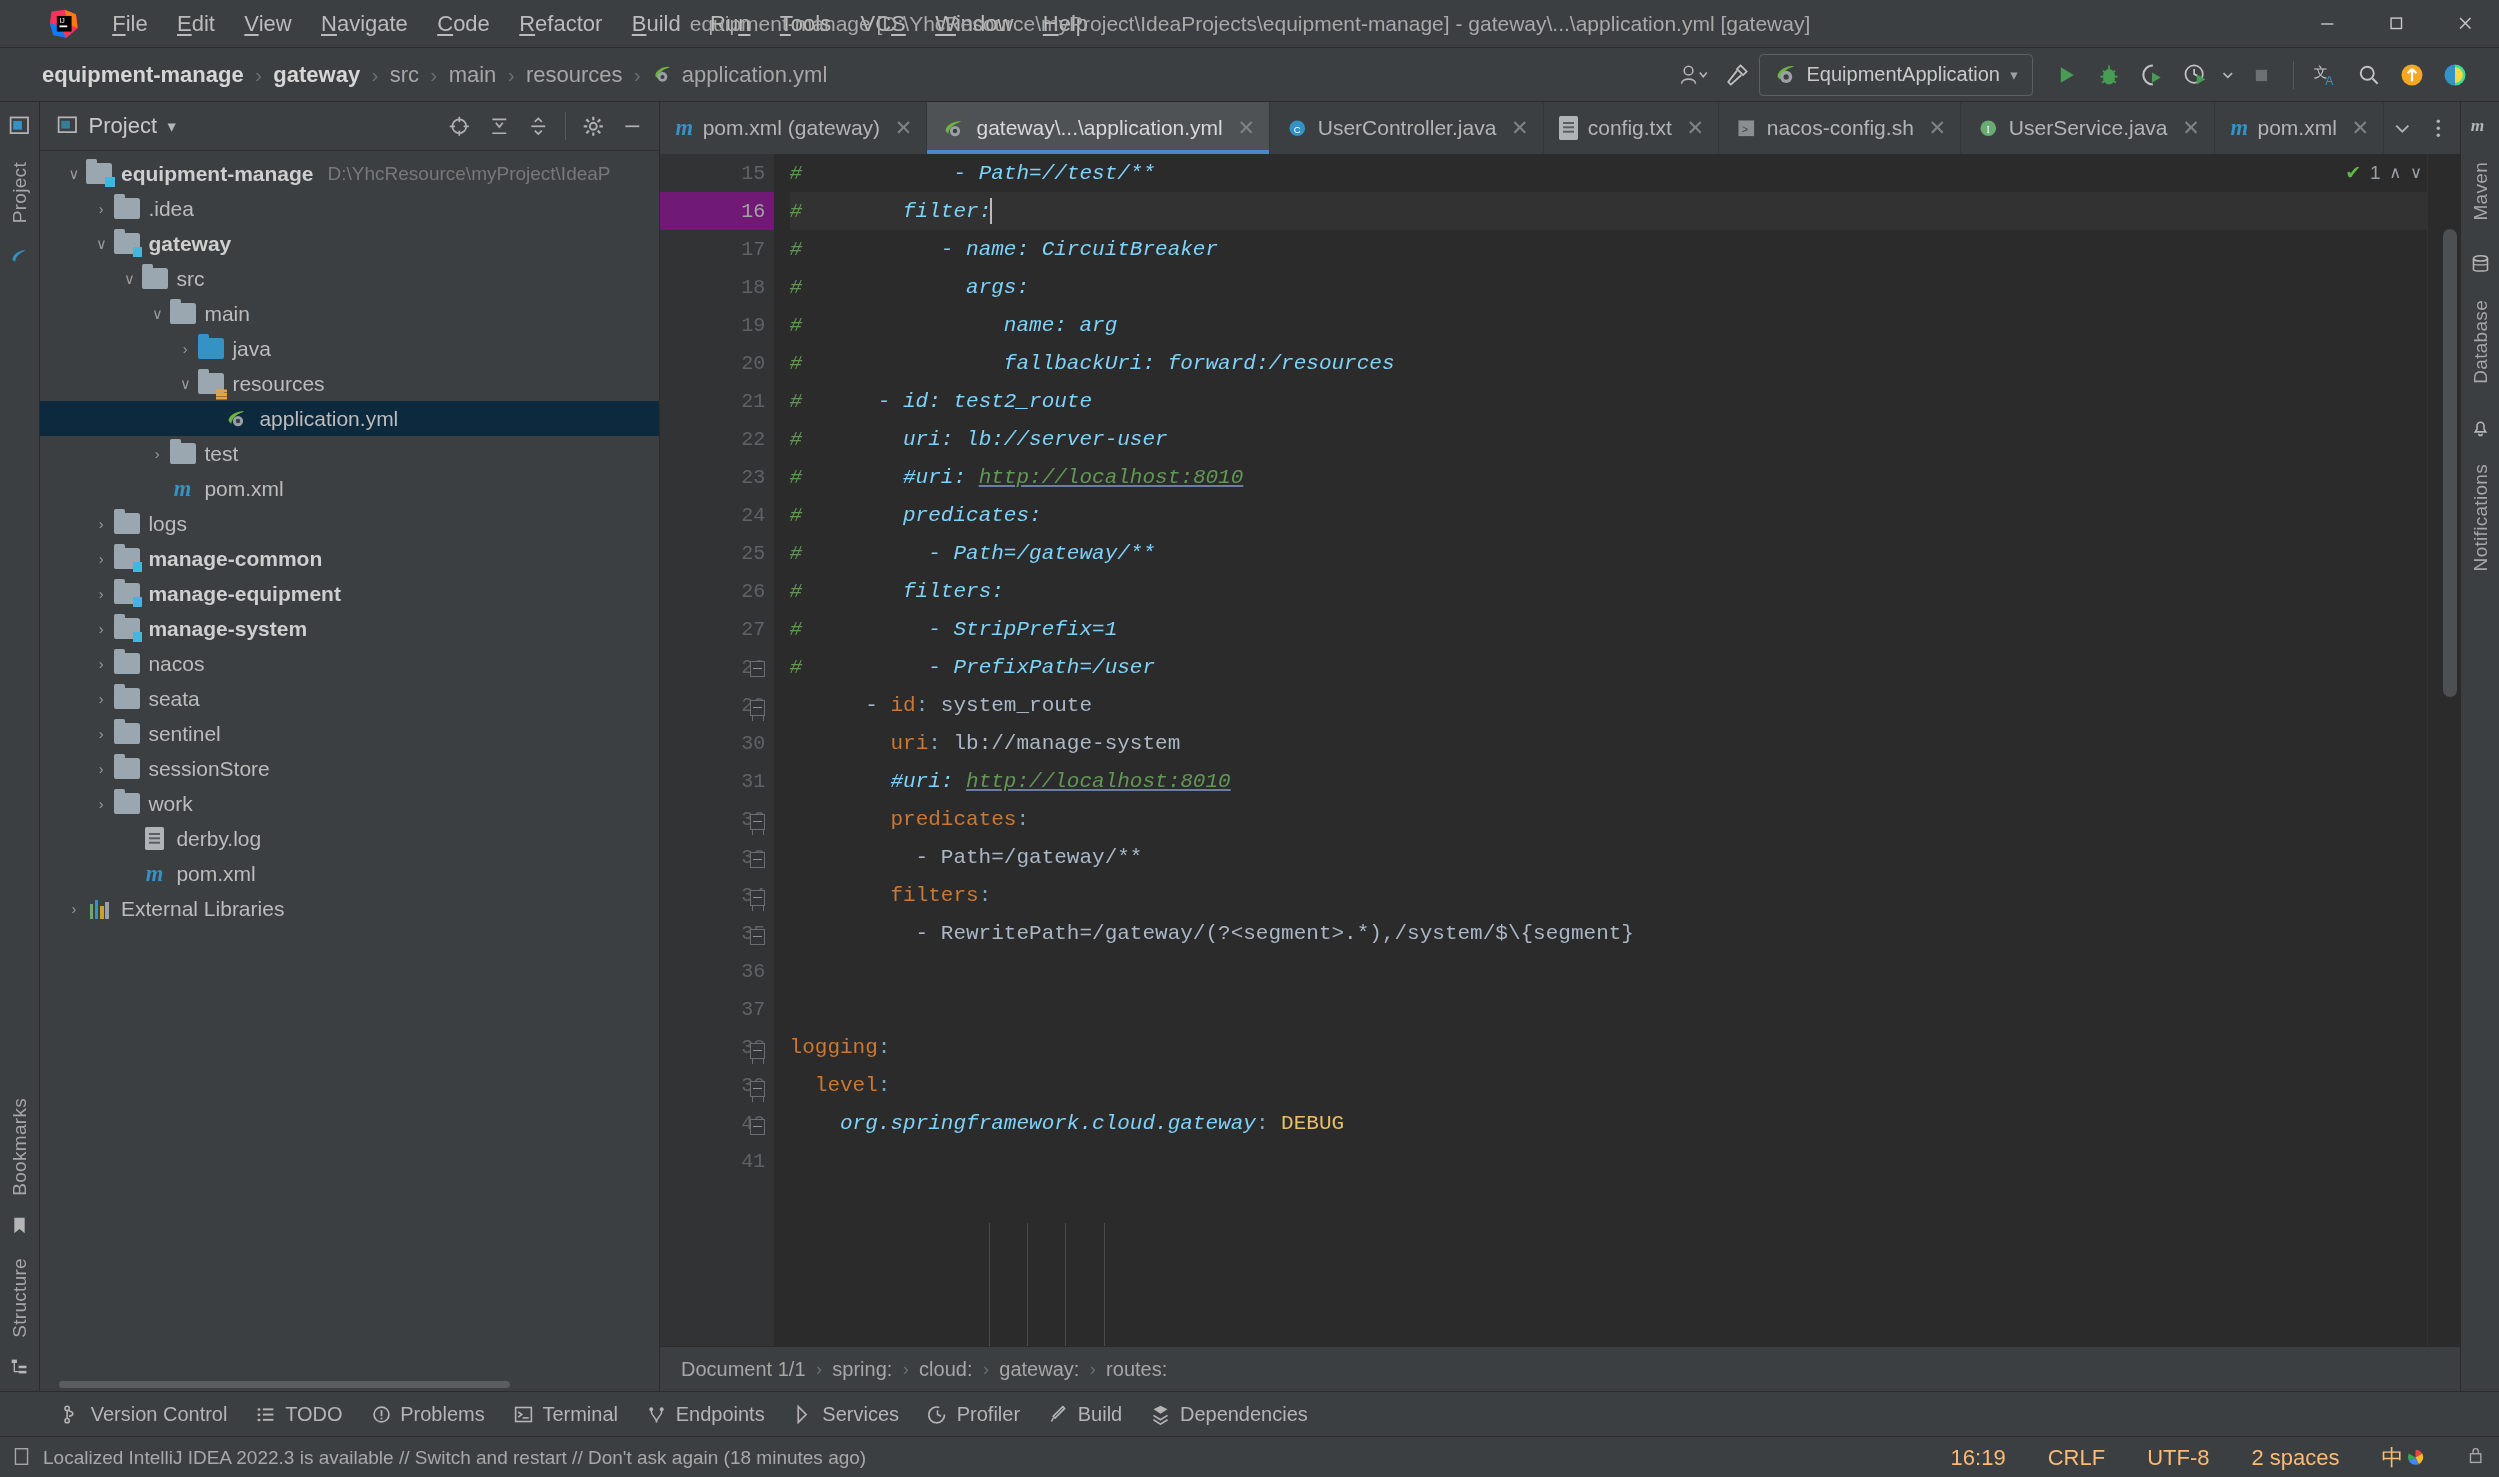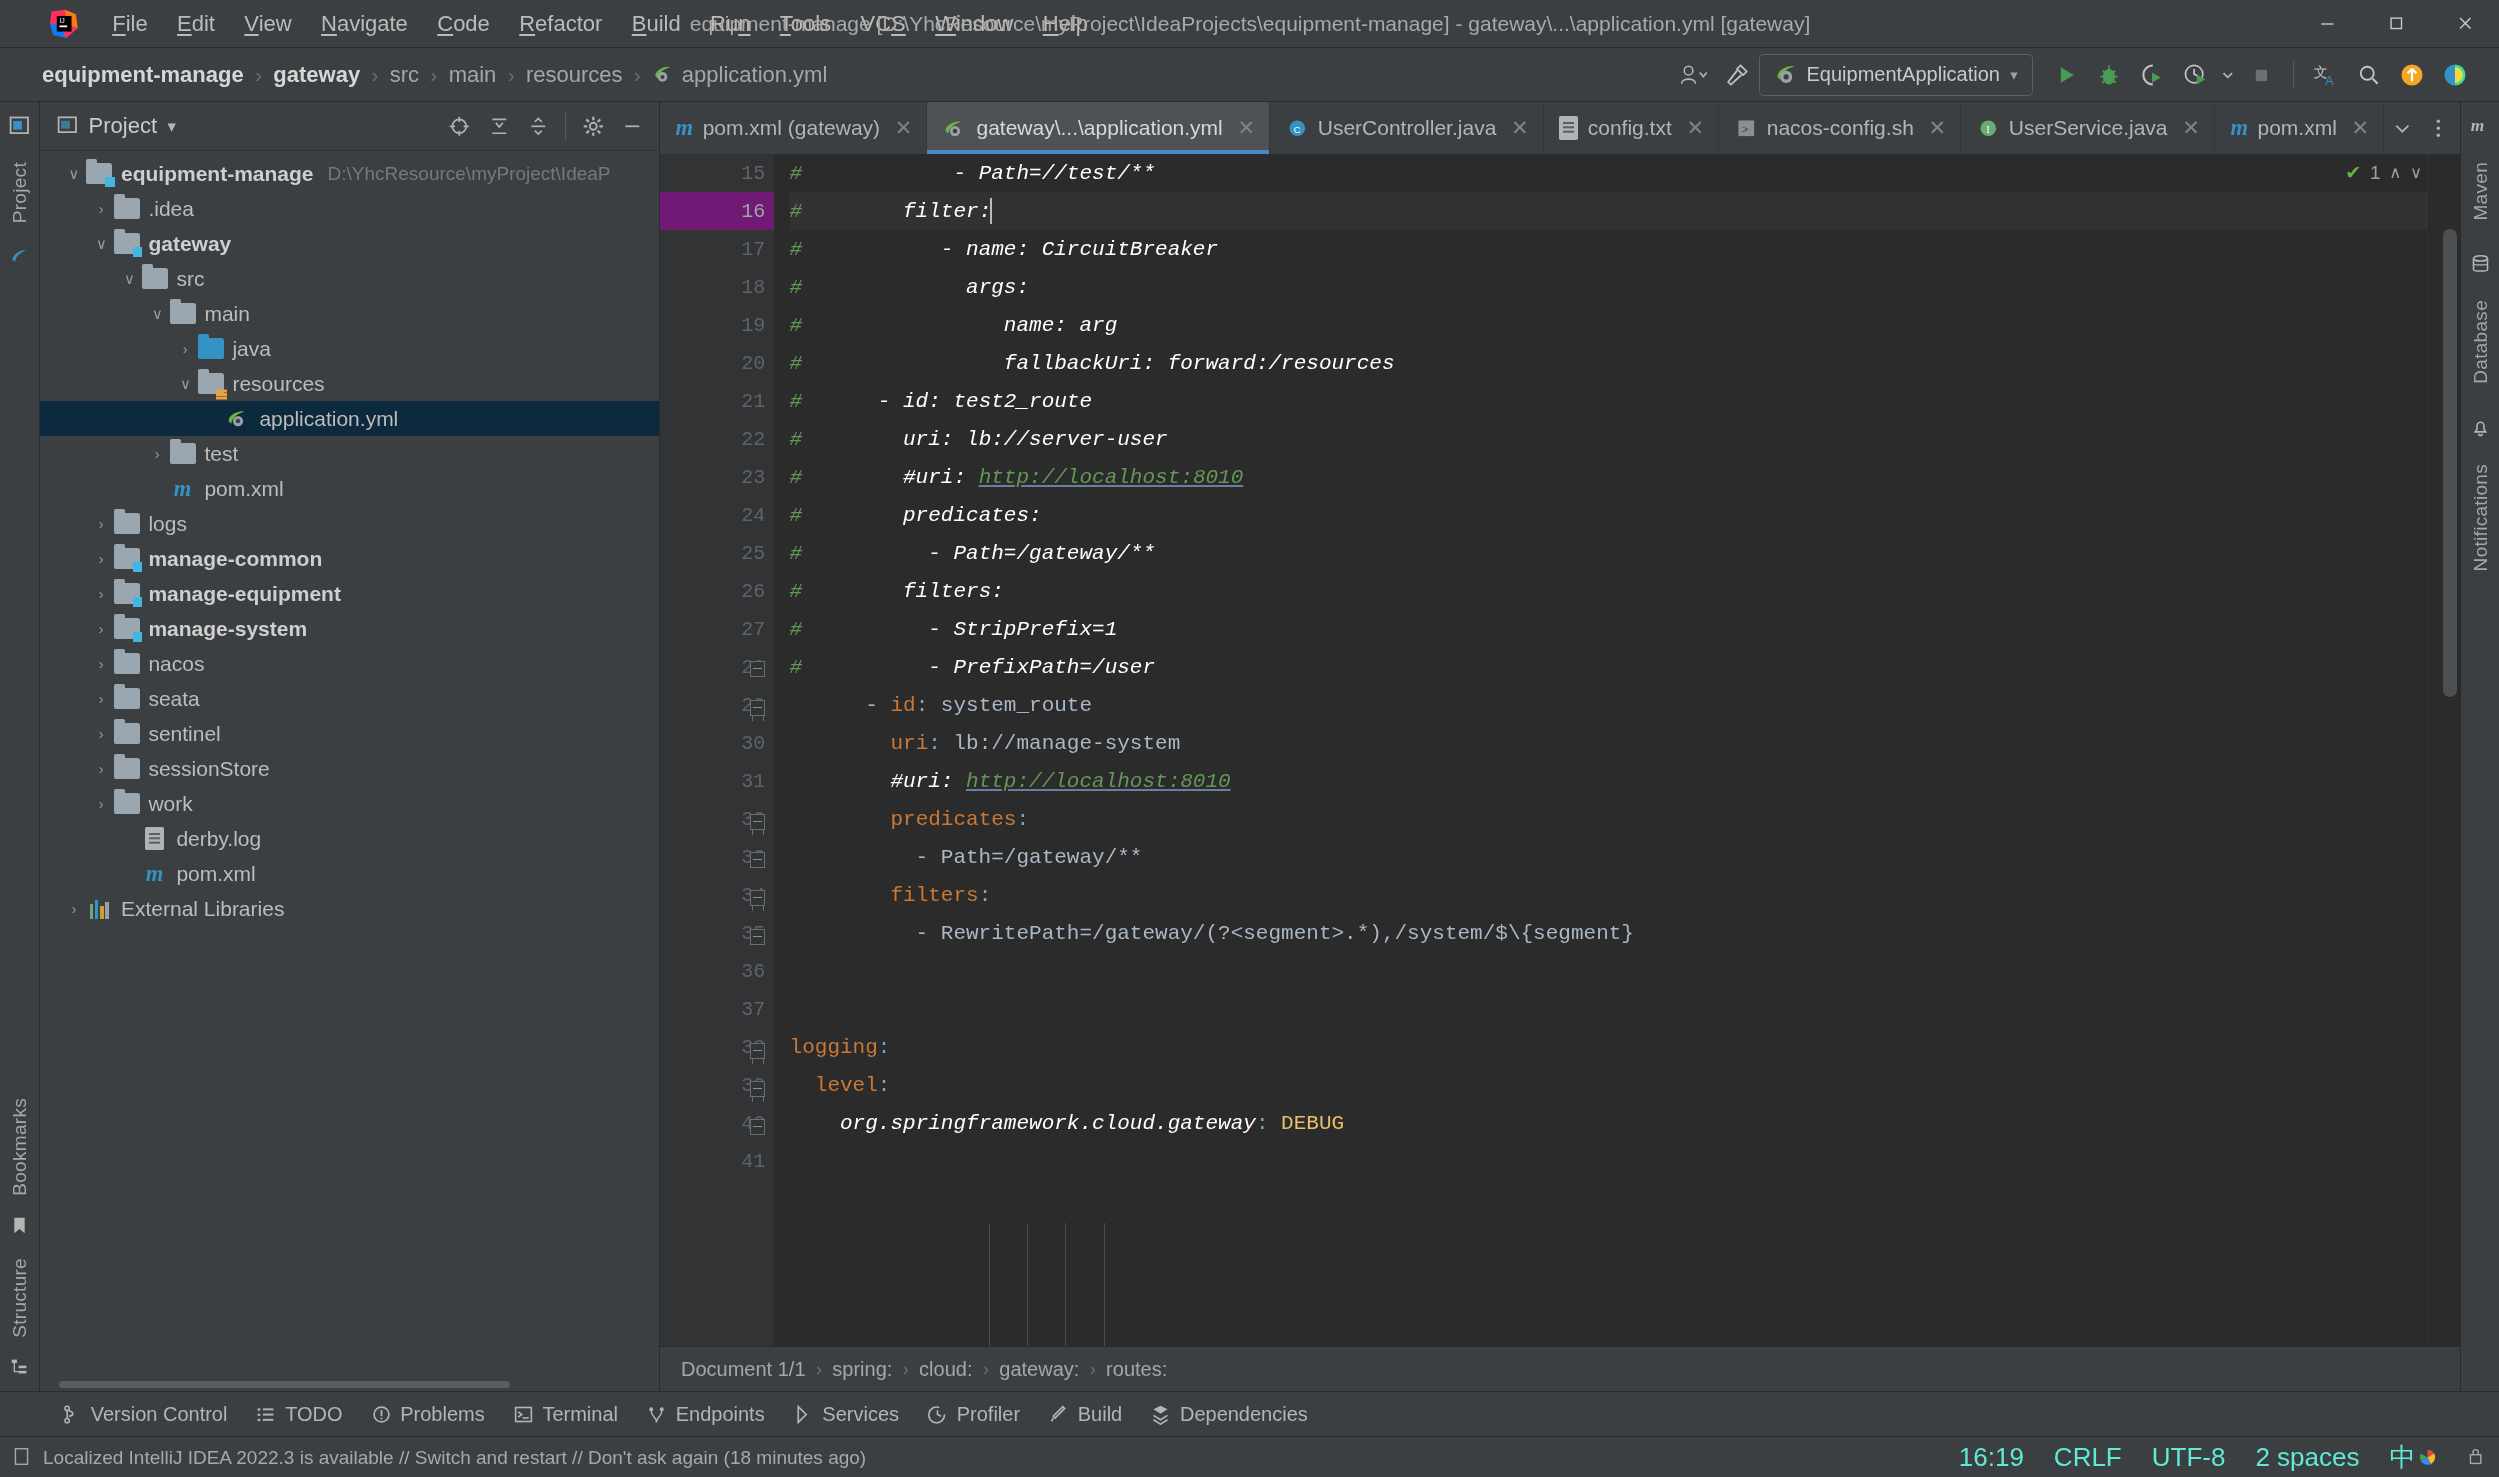--- a/index.html
+++ b/index.html
@@ -122,21 +122,21 @@
   }
   .fold:after { content:""; position:absolute; left:2.6px; top:6px; width:8.7px; height:1.3px; background:#8d9093; }
   .fold.arrow:before{ content:""; position:absolute; left:1.3px; top:14px; width:10.4px; height:6px;
                       border-left:1.3px solid #6b6e70; border-right:1.3px solid #6b6e70; }
 
   .code { flex:1; position:relative; overflow:hidden; font-family:"Liberation Mono", monospace;
           font-size:21px; padding-left:15.6px; }
   .cline { height:38px; display:flex; align-items:center; white-space:pre; color:#a9b7c6; }
   .cline.cur { background:#323232; }
   .hash { color:#629755; font-style:italic; }
-  .cm { color:#ffffff; font-style:italic;text-align:center; }
+  .cm { color:#7dd3fc; font-style:italic;text-align:center; }
   .lnk { color:#629755; font-style:italic; text-decoration:underline; text-decoration-color:#6a7fa0; }
   .key { color:#cc7832; }
   .val { color:#a9b7c6; }
   .punc { color:#7aa6c2; }
   .str { color:#e8bf6a; }
   .caret { display:inline-block; width:1.7px; height:26px; background:#bbb; vertical-align:middle;
            margin-left:-0.9px; animation:bl 1.1s step-end infinite; }
   @keyframes bl { 50% { opacity:0; } }
   .indent-guide { position:absolute; top:0; width:0.9px; background:#4b4b4b; }
 
@@ -160,21 +160,21 @@
 
   
   .toolbar-bottom { height:45px; background:#3c3f41; display:flex; align-items:center;
                     padding-left:47px; gap:0; flex:none; border-top:0.9px solid #2b2b2b; }
   .twin { display:flex; align-items:center; gap:8.7px; color:#b4b4b4; font-size:20px; padding:4.3px 14px; white-space:nowrap; }
 
   
   .statusbar { height:42px; background:#3c3f41; display:flex; align-items:center; padding:0 15.6px 0 12px;
                flex:none; border-top:0.9px solid #2b2b2b; }
   .status-msg { color:#a8a8a8; font-size:19px; margin-left:12px; white-space:nowrap; }
-  .status-right { margin-left:auto; display:flex; align-items:center; gap:30px; color:#5eead4; font-size:26px; white-space:nowrap; }
+  .status-right { margin-left:auto; display:flex; align-items:center; gap:42px; color:#fdba74; font-size:22px; white-space:nowrap; }
   .ime { display:flex; align-items:center; gap:2.6px; }
 </style>
 </head>
 <body>
 
 <div class="app">
 
   <div class="titlebar">
     <div class="ij-logo">
       <svg width="29.5" height="29.5" viewBox="0 0 34 34">

